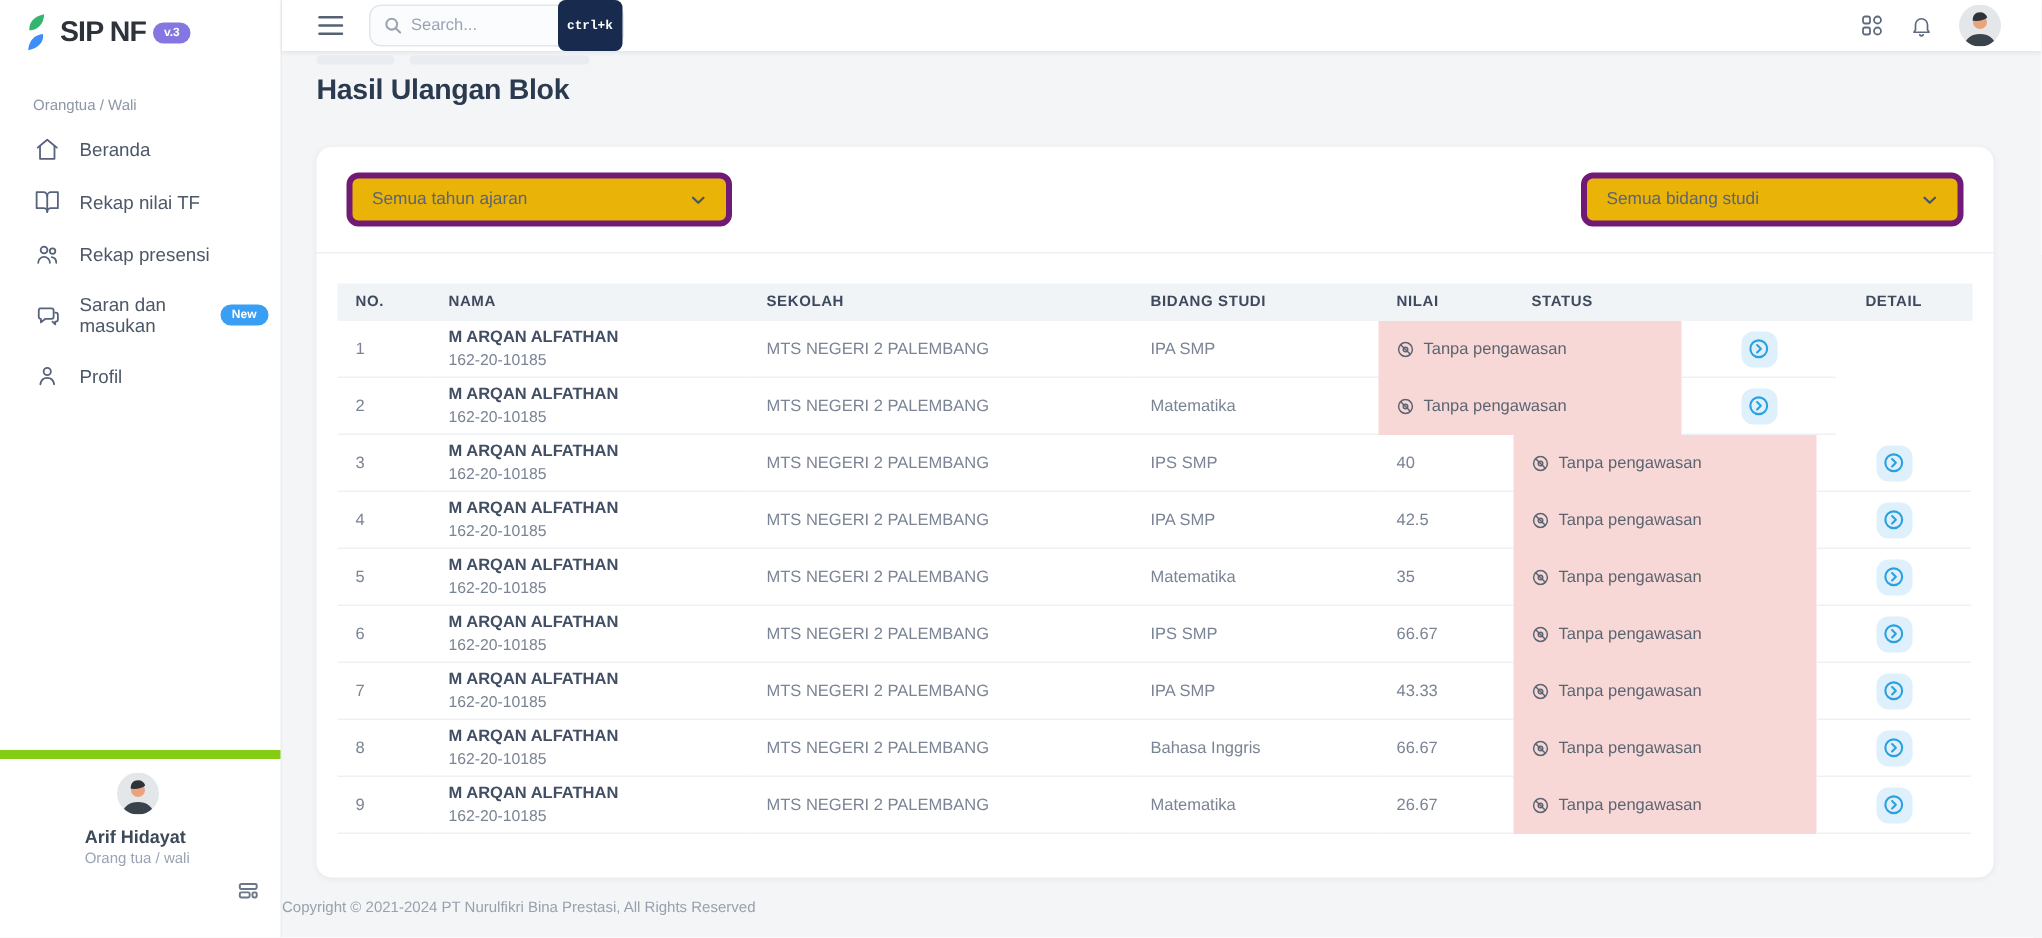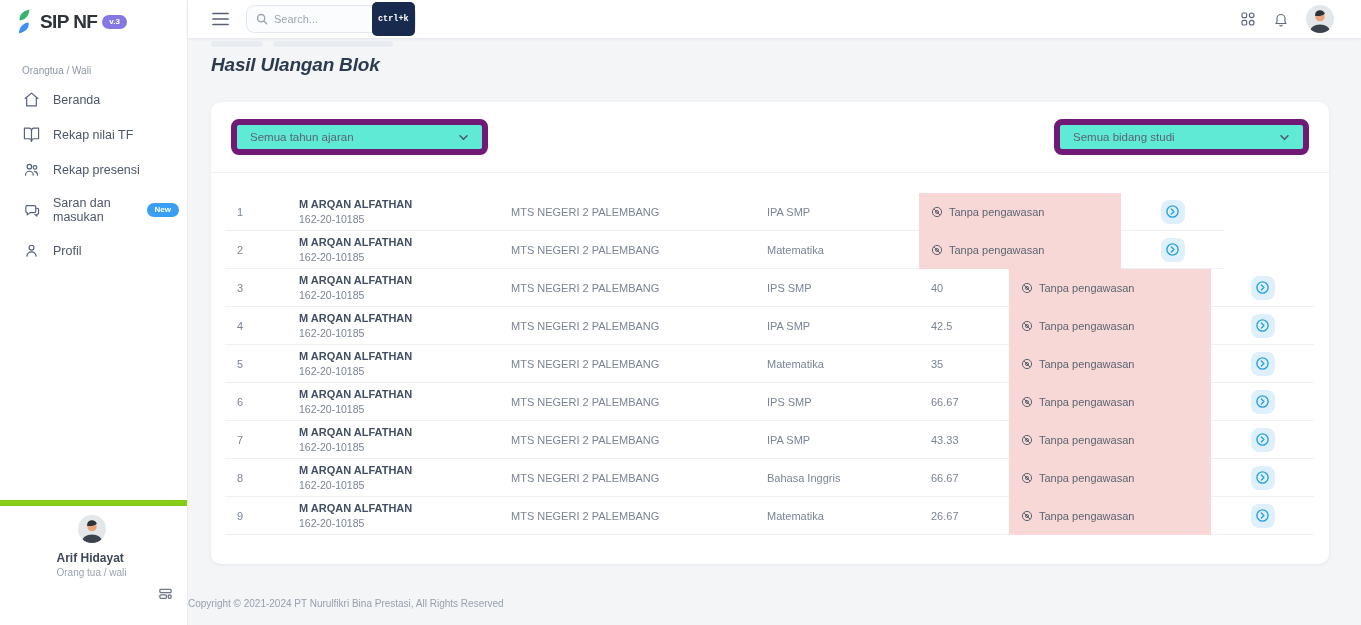--- a/index.html
+++ b/index.html
@@ -35,25 +35,25 @@
   .kbd { background:#182a4e; color:#fff; font-family:"Liberation Mono", monospace; font-size:8.5px; font-weight:700; padding:13px 6px; border-radius:5px; line-height:1; cursor:pointer; }
   .top-icons { margin-left:auto; display:flex; align-items:center; gap:17px; }
   .tico { display:flex; cursor:pointer; }
   .avatar-top { width:28px; height:28px; border-radius:50%; overflow:hidden; cursor:pointer; }
 
   
   .content { flex:1; padding:0 32px 0 23px; }
   .sk-row { margin-top:3px; height:7px; display:flex; gap:10px; }
   .sk { height:6px; border-radius:3px; background:#e9edf1; }
   .sk1 { width:52px; } .sk2 { width:120px; }
-  .page-title { font-size:19px; font-weight:800; color:#2c3a50; margin-top:6px; letter-spacing:-0.2px;font-style:italic; }
+  .page-title { font-size:19px; font-weight:800; color:#2c3a50; margin-top:6px; letter-spacing:-0.2px; }
 
   .card { background:#fff; border-radius:10px; box-shadow:0 1px 4px rgba(25,39,60,0.06); margin-top:26px; }
   .filters { display:flex; justify-content:space-between; padding:17px 20px; border-bottom:1px solid #eef0f4; }
-  .select { width:257px; height:36px; border:6px solid #701a75; border-radius:8px; background:#5eead4; display:flex; align-items:center; justify-content:space-between; padding:0 13px; font-size:11.5px; color:#5a6475; cursor:pointer; }
+  .select { width:257px; height:36px; border:4px solid #701a75; border-radius:8px; background:#eab308; display:flex; align-items:center; justify-content:space-between; padding:0 13px; font-size:11.5px; color:#5a6475; cursor:pointer; }
   .select.right { width:255px; }
 
   .table-wrap { padding:20px 14px 29px; }
   .thead { display:flex; background:#f1f4f7; height:25px; }
   .th { display:flex; align-items:center; padding:0 12px; font-size:10px; font-weight:700; color:#3d495c; letter-spacing:0.4px; }
   .trow { display:flex; height:38px; }
   .td { display:flex; align-items:center; padding:0 12px; font-size:11px; color:#7a8494; border-bottom:1px solid #eef1f4; }
   .c-no { width:62px; } .c-nama { width:212px; } .c-sekolah { width:256px; }
   .c-bidang { width:164px; } .c-nilai { width:90px; } .c-status { width:202px; } .c-detail { width:103px; }
   .td.c-nama { flex-direction:column; align-items:flex-start; justify-content:center; }
@@ -228,20 +228,29 @@
             <span>Semua bidang studi</span>
             <span style="display:flex;">
               <svg width="11" height="11" viewBox="0 0 11 11" fill="none" stroke="#4a5568" stroke-width="1.5" stroke-linecap="round" stroke-linejoin="round">
                   <path d="M2 3.8l3.5 3.4L9 3.8"></path>
                 </svg>
             </span>
           </div>
         </div>
 
         <div class="table-wrap">
+          <div class="thead">
+            <div class="th c-no">NO.</div>
+            <div class="th c-nama">NAMA</div>
+            <div class="th c-sekolah">SEKOLAH</div>
+            <div class="th c-bidang">BIDANG STUDI</div>
+            <div class="th c-nilai">NILAI</div>
+            <div class="th c-status">STATUS</div>
+            <div class="th c-detail">DETAIL</div>
+          </div>
           <div>
               <div class="trow">
     <div class="td c-no">1</div>
     <div class="td c-nama">
       <div class="nm">M ARQAN ALFATHAN</div>
       <div class="nis">162-20-10185</div>
     </div>
     <div class="td c-sekolah">MTS NEGERI 2 PALEMBANG</div>
     <div class="td c-bidang">IPA SMP</div>
     <div class="td c-status">

